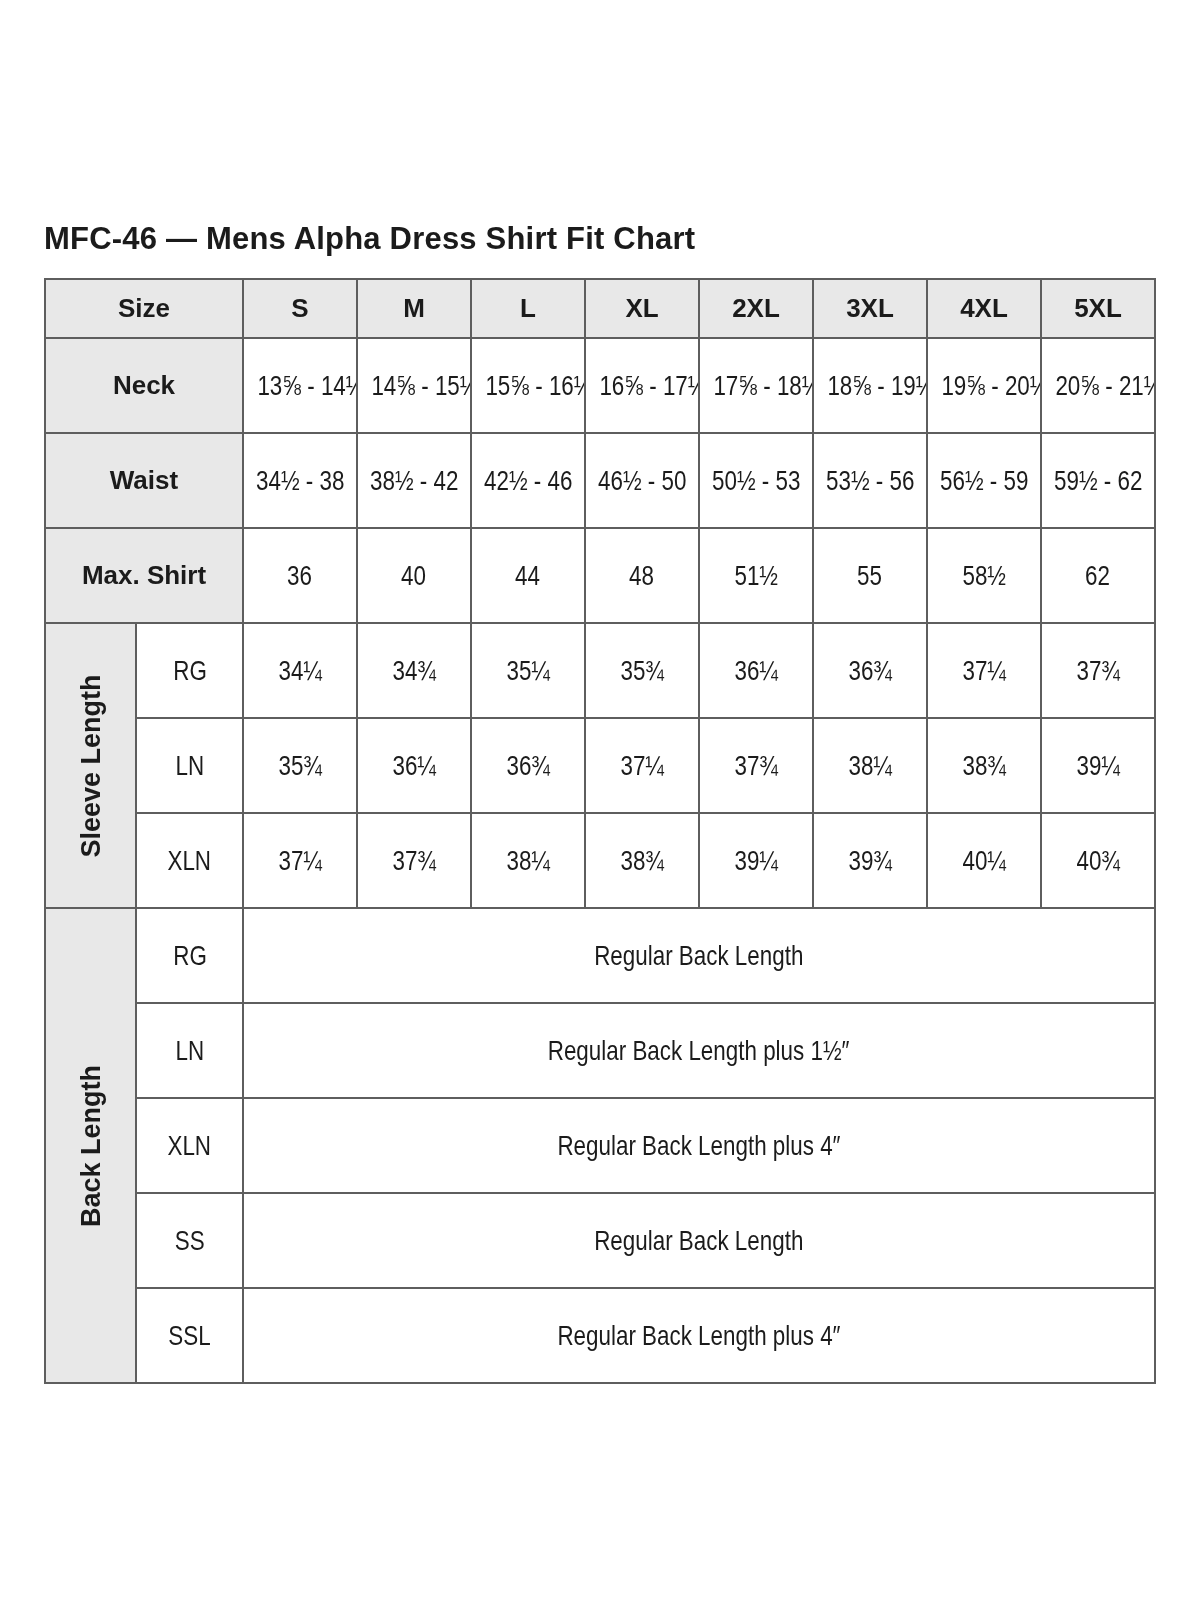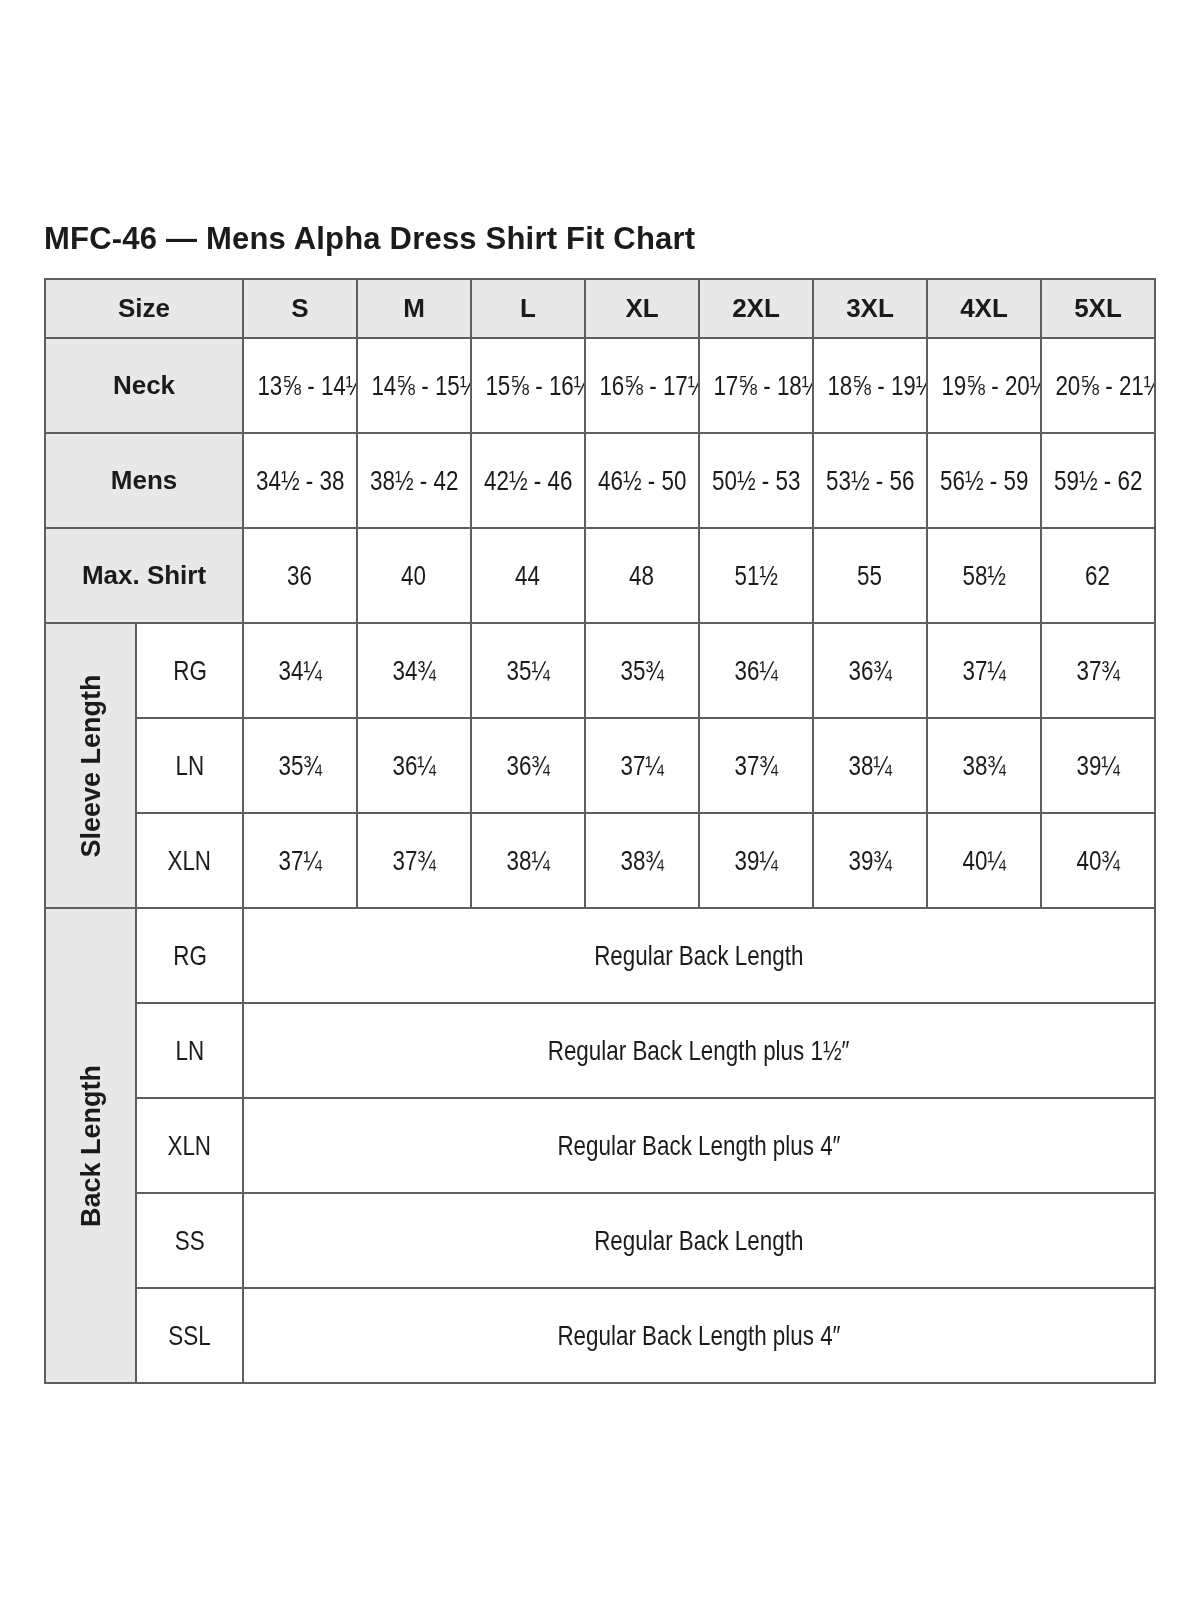--- a/index.html
+++ b/index.html
@@ -113,21 +113,21 @@
     <td><span class="cond">14⅝ - 15½</span></td>
     <td><span class="cond">15⅝ - 16½</span></td>
     <td><span class="cond">16⅝ - 17½</span></td>
     <td><span class="cond">17⅝ - 18½</span></td>
     <td><span class="cond">18⅝ - 19½</span></td>
     <td><span class="cond">19⅝ - 20½</span></td>
     <td><span class="cond">20⅝ - 21½</span></td>
   </tr>
 
   <tr class="body-row">
-    <td class="gray" colspan="2"><span class="label-text">Mens</span></td>
+    <td class="gray" colspan="2"><span class="label-text">Waist</span></td>
     <td><span class="cond">34½ - 38</span></td>
     <td><span class="cond">38½ - 42</span></td>
     <td><span class="cond">42½ - 46</span></td>
     <td><span class="cond">46½ - 50</span></td>
     <td><span class="cond">50½ - 53</span></td>
     <td><span class="cond">53½ - 56</span></td>
     <td><span class="cond">56½ - 59</span></td>
     <td><span class="cond">59½ - 62</span></td>
   </tr>
 

